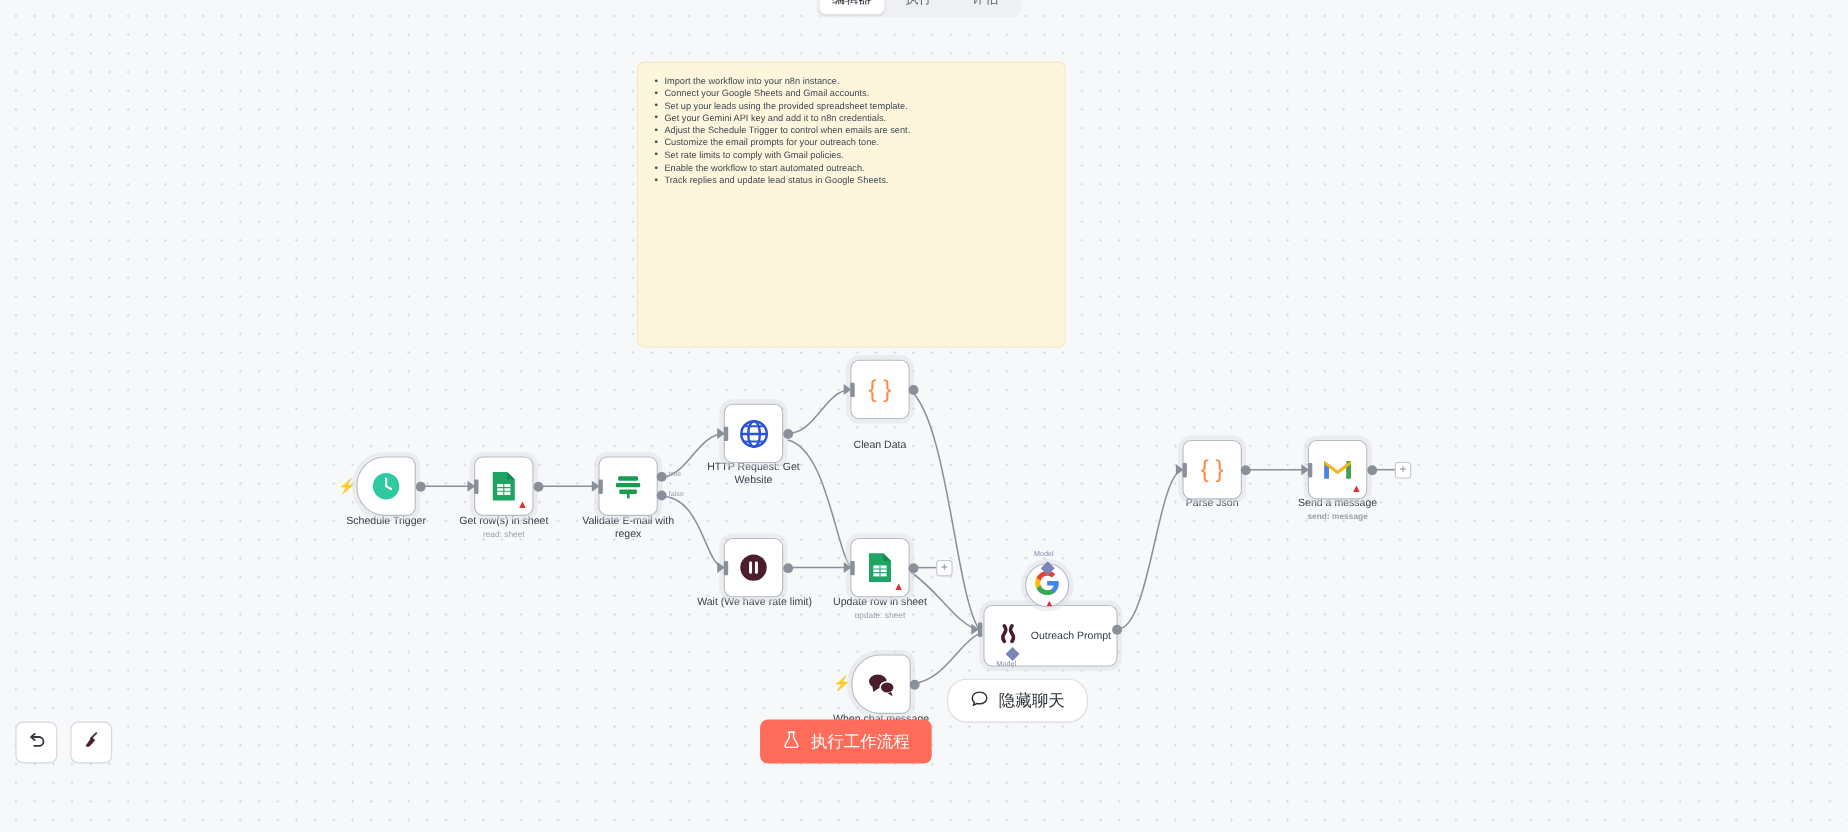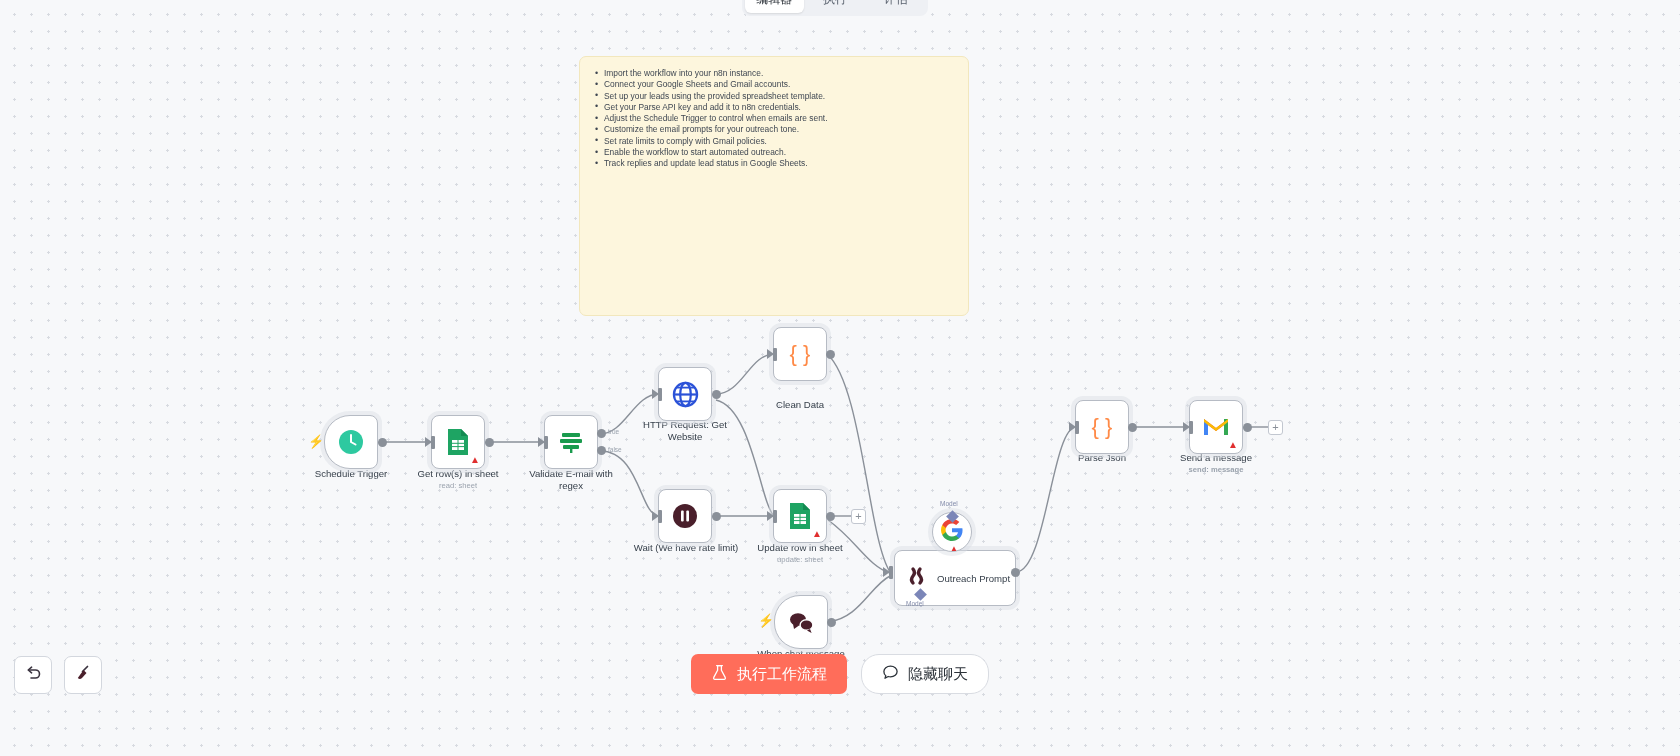--- a/index.html
+++ b/index.html
@@ -174,21 +174,21 @@
     font-size: 16px; color: #3b3440;
   }
   .btm-center {
     position: absolute; left: 50%; bottom: 62px;
     transform: translateX(-50%);
     display: flex; gap: 14px; z-index: 50;
   }
   .exec-btn {
     height: 40px; background: #ff6d5a; color: #fff;
     border-radius: 7px; display: flex; align-items: center;
-    gap: 9px; padding: 0 20px; font-size: 15px;
+    gap: 9px; padding: 0 20px; font-size: 15px; margin-top: 37px;
   }
   .hide-btn {
     height: 40px; background: #fff; color: #2b3138;
     border: 1px solid #d9dce2; border-radius: 18px;
     display: flex; align-items: center; gap: 9px;
     padding: 0 20px; font-size: 15px;
   }
   svg.wires { position: absolute; inset: 0; width: 1680px; height: 756px; z-index: 5; pointer-events: none; }
 </style>
 </head>
@@ -200,21 +200,21 @@
     <div class="tab active">编辑器</div>
     <div class="tab">执行</div>
     <div class="tab">评估</div>
   </div>
 
   <div class="sticky">
     <ul>
       <li>Import the workflow into your n8n instance.</li>
       <li>Connect your Google Sheets and Gmail accounts.</li>
       <li>Set up your leads using the provided spreadsheet template.</li>
-      <li>Get your Parse API key and add it to n8n credentials.</li>
+      <li>Get your Gemini API key and add it to n8n credentials.</li>
       <li>Adjust the Schedule Trigger to control when emails are sent.</li>
       <li>Customize the email prompts for your outreach tone.</li>
       <li>Set rate limits to comply with Gmail policies.</li>
       <li>Enable the workflow to start automated outreach.</li>
       <li>Track replies and update lead status in Google Sheets.</li>
     </ul>
   </div>
 
   <svg class="wires">
 

